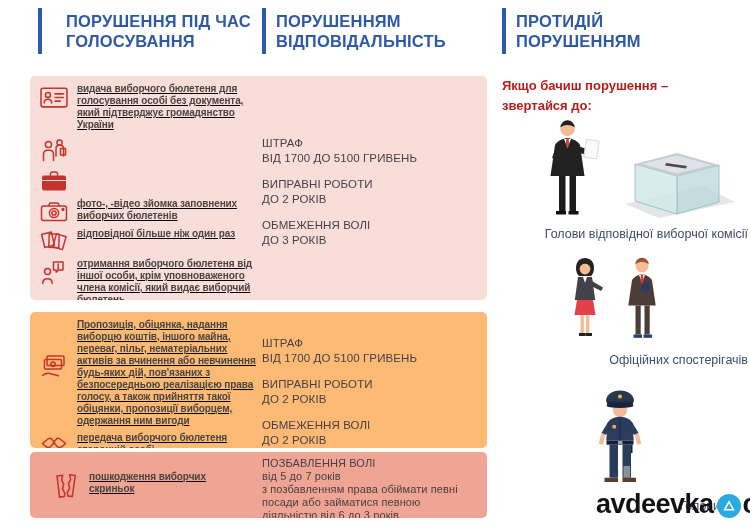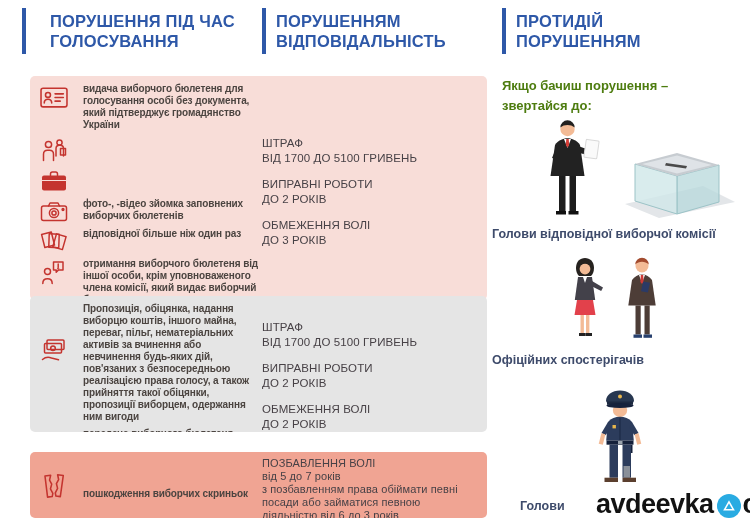--- a/index.html
+++ b/index.html
@@ -4,55 +4,55 @@
 <style>
   html,body{margin:0;padding:0;background:#fff;}
   .canvas{position:relative;width:750px;height:531px;background:#ffffff;
           font-family:"Liberation Sans",sans-serif;overflow:hidden;}
   .pre{white-space:pre-line;}
 
   
   .col-header{position:absolute;top:8px;border-left:4px solid #2e58a8;
               padding:3px 0 3px 10px;color:#2e58a8;font-weight:bold;
               font-size:16.5px;line-height:1.22;letter-spacing:.2px;}
-  .h1{left:22px;width:220px;padding-left:24px;}
+  .h1{left:38px;width:220px;padding-left:24px;}
   .h2{left:262px;width:220px;}
   .h3{left:502px;width:235px;}
 
   
   .band{position:absolute;left:30px;width:457px;border-radius:5px;overflow:hidden;}
   .band1{top:76px;height:224px;background:#f8ddd8;}
-  .band2{top:296px;height:136px;background:#e5e5e5;}
+  .band2{top:312px;height:136px;background:#fdba74;}
   .band3{top:452px;height:66px;background:#f0a493;}
 
   .v-list{position:absolute;left:8px;top:7px;width:222px;}
-  .v-item{display:flex;gap:13px;align-items:flex-start;margin-bottom:5px;}
+  .v-item{display:flex;gap:7px;align-items:flex-start;margin-bottom:5px;text-decoration:underline;}
   .v-icon{flex:0 0 32px;display:flex;justify-content:center;padding-top:1px;}
   .v-icon svg{stroke:#c4342f;fill:none;stroke-width:1.5;stroke-linecap:round;stroke-linejoin:round;}
   .v-text{font-size:10px;font-weight:bold;color:#4b4440;line-height:1.2;letter-spacing:-.1px;}
 
   .p-list{position:absolute;left:232px;width:218px;}
   .band1 .p-list{top:60px;}
   .band2 .p-list{top:24px;}
   .band3 .p-list{top:5px;}
   .p-item{font-size:11.5px;font-weight:normal;color:#474146;line-height:1.3;
           margin-bottom:11px;letter-spacing:.1px;}
   .band3 .p-item{font-size:11px;line-height:1.18;margin-bottom:0;}
   .band3 .v-list{top:0;height:66px;display:flex;align-items:center;}
-  .band3 .v-item{margin:0;align-items:flex-end;}
+  .band3 .v-item{margin:12px;align-items:flex-start;}
 
   
   .report-heading{position:absolute;left:502px;top:76px;width:242px;
-                  font-size:13px;font-weight:bold;color:#4d7c0f;line-height:1.55;}
+                  font-size:13px;font-weight:bold;color:#b91c1c;line-height:1.55;}
   .illus{position:absolute;}
   .illus1{left:505px;top:114px;width:235px;height:106px;}
   .illus2{left:530px;top:252px;width:180px;height:98px;}
   .illus3{left:545px;top:386px;width:150px;height:112px;}
-  .caption{position:absolute;left:492px;width:256px;text-align:left;
-           font-size:12.5px;font-weight:bold;color:#3e4b6b;}
+  .caption{position:absolute;left:492px;width:256px;text-align:right;
+           font-size:12.5px;font-weight:normal;color:#3e4b6b;}
   .cap1{top:227px;}
   .cap2{top:353px;}
   .cap3{top:499px;left:520px;width:200px;}
 
   
   .logo{position:absolute;left:596px;top:489px;display:flex;align-items:center;
         font-size:27px;font-weight:bold;color:#121212;z-index:5;letter-spacing:-.5px;}
   .logo-circle{display:inline-flex;align-items:center;justify-content:center;
                width:24px;height:24px;border-radius:50%;background:#29abe2;margin:2px 2px 0 3px;}
 </style>

